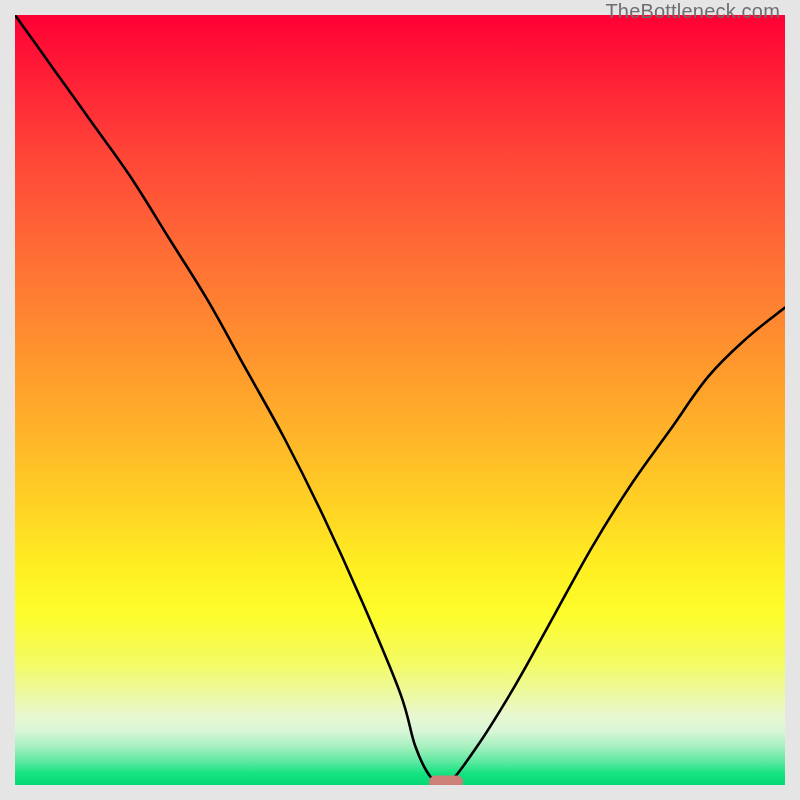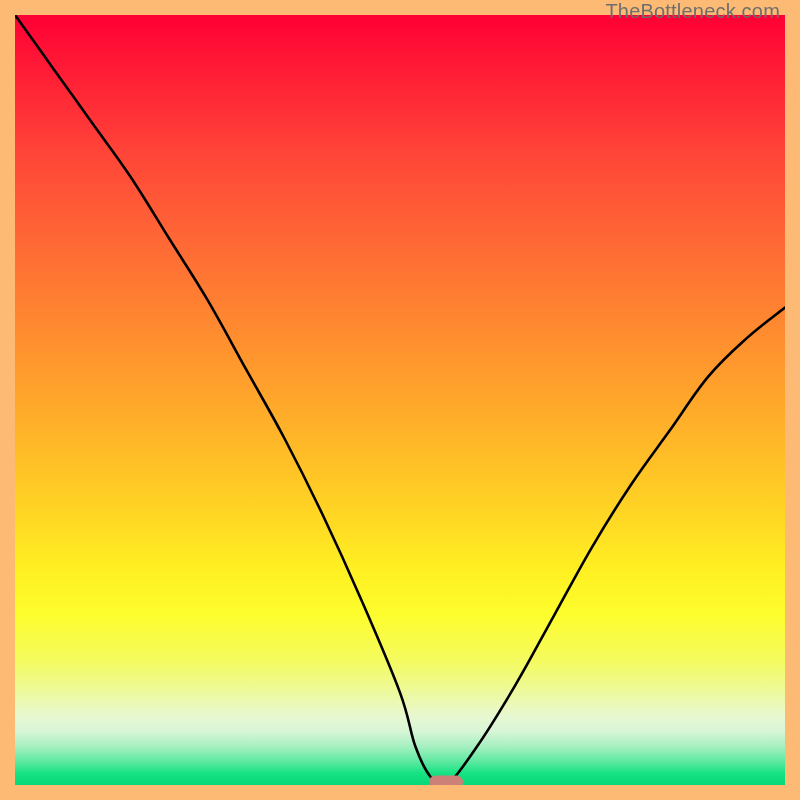--- a/index.html
+++ b/index.html
@@ -8,21 +8,21 @@
     width: 800px;
     height: 800px;
     background: #000000;
     overflow: hidden;
     font-family: Arial, Helvetica, sans-serif;
   }
   .frame {
     position: relative;
     width: 800px;
     height: 800px;
-    background: #fdba74;
+    background: #e5e5e5;
   }
   .plot-area {
     position: absolute;
     left: 15px;
     top: 15px;
     width: 770px;
     height: 770px;
     overflow: hidden;
   }
   .gradient-bg {

